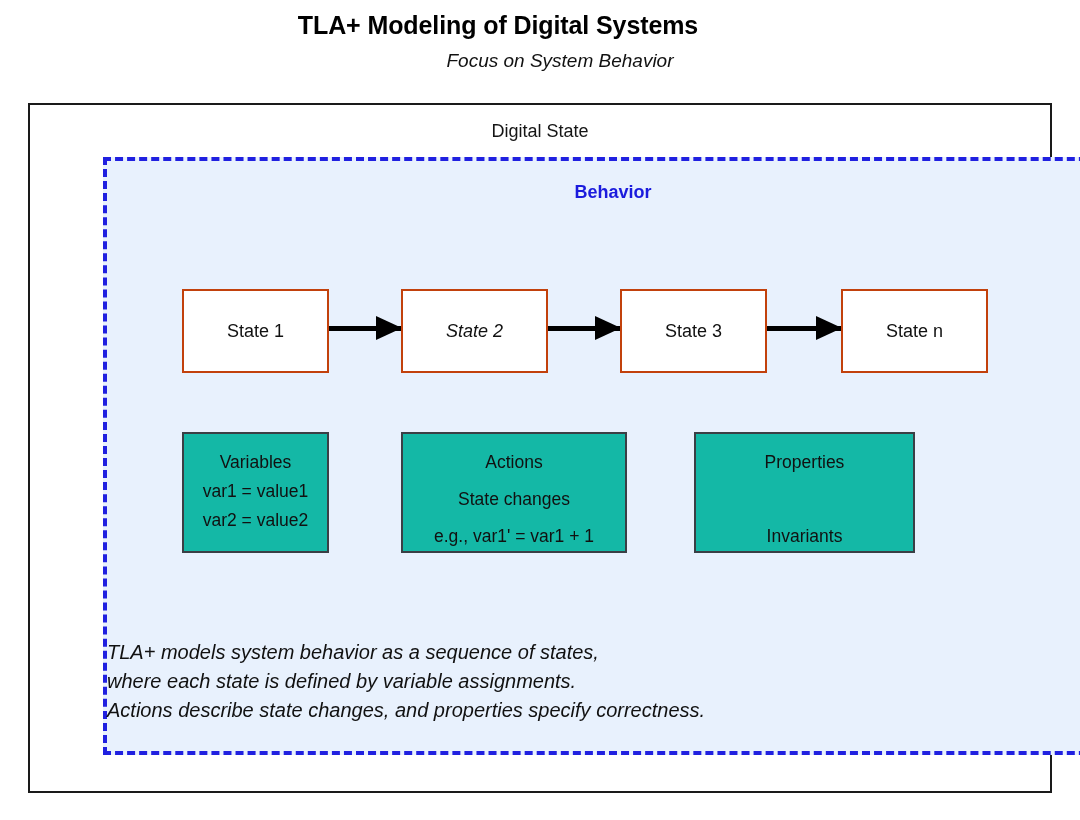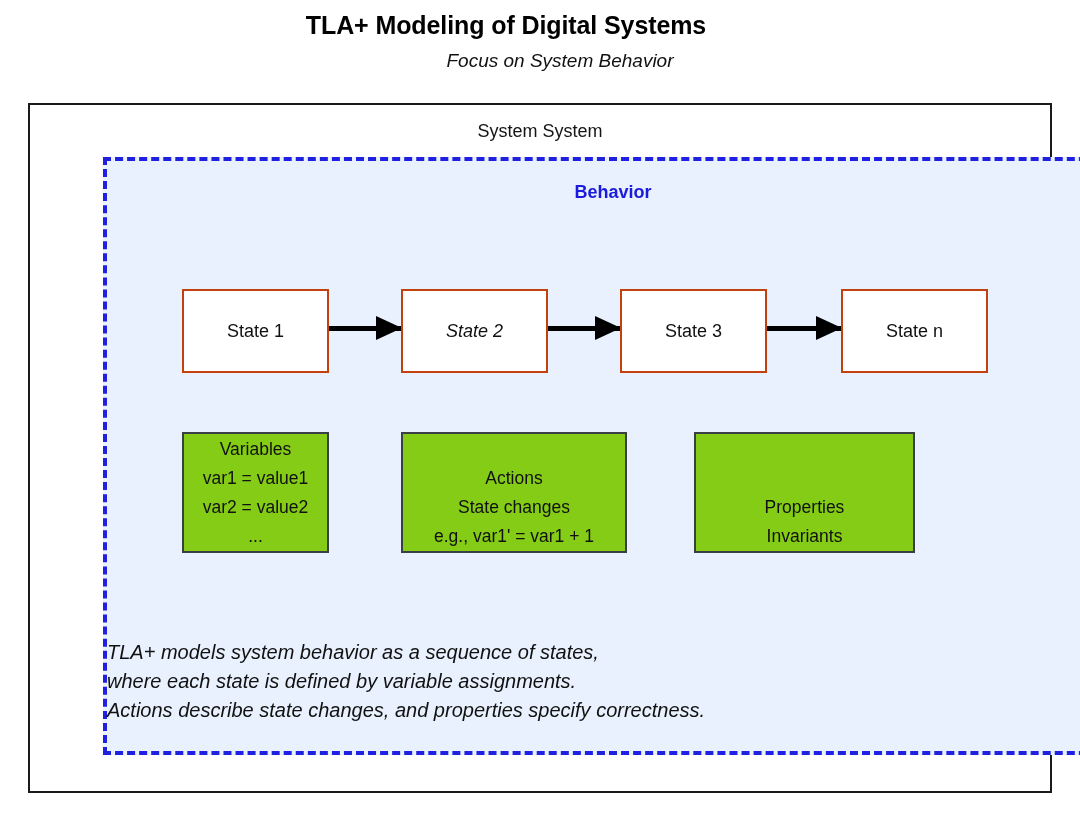--- a/index.html
+++ b/index.html
@@ -12,21 +12,21 @@
     height: 820px;
     position: relative;
     font-family: "Liberation Sans", sans-serif;
     color: #111111;
     overflow: hidden;
   }
 
   
   #page-title {
     position: absolute;
-    left: 16px; top: 11px;
+    left: 8px; top: 11px;
     width: 980px;
     text-align: center;
     font-size: 25px;
     font-weight: bold;
     letter-spacing: -0.1px;
     color: #000000;
   }
   #page-subtitle {
     position: absolute;
     left: 0; top: 50px;
@@ -124,26 +124,26 @@
     border-left: 26px solid #000000;
   }
 
   
   .concept-box {
     position: absolute;
     top: 271px;               
     height: 121px;
     box-sizing: border-box;
     border: 2px solid #3a3f45;
-    background: #84cc16;
+    background: #14b8a6;
     overflow: hidden;
     display: flex;
     flex-direction: column;
     align-items: center;
-    justify-content: flex-end;
+    justify-content: space-between;
     padding-top: 14px;
     font-size: 17.5px;
     color: #111111;
     line-height: 29px;
     z-index: 3;
   }
   #concept-box-0 { left: 75px;  width: 147px; }  
   #concept-box-1 { left: 294px; width: 226px; }  
   #concept-box-2 { left: 587px; width: 221px; }  
   .concept-line { white-space: nowrap; }
@@ -162,21 +162,21 @@
   }
 </style>
 </head>
 <body>
 
 <div id="page-title">TLA+ Modeling of Digital Systems</div>
 <div id="page-subtitle">Focus on System Behavior</div>
 
 <div id="system-frame">
 
-  <div id="system-label">System System</div>
+  <div id="system-label">Digital State</div>
 
   <div id="behavior-box">
 
     <div id="behavior-title">Behavior</div>
 
     <div class="state-box" id="state-box-0">State 1</div>
     <div class="state-arrow" id="state-arrow-0"></div>
 
     <div class="state-box" id="state-box-1">State 2</div>
     <div class="state-arrow" id="state-arrow-1"></div>

